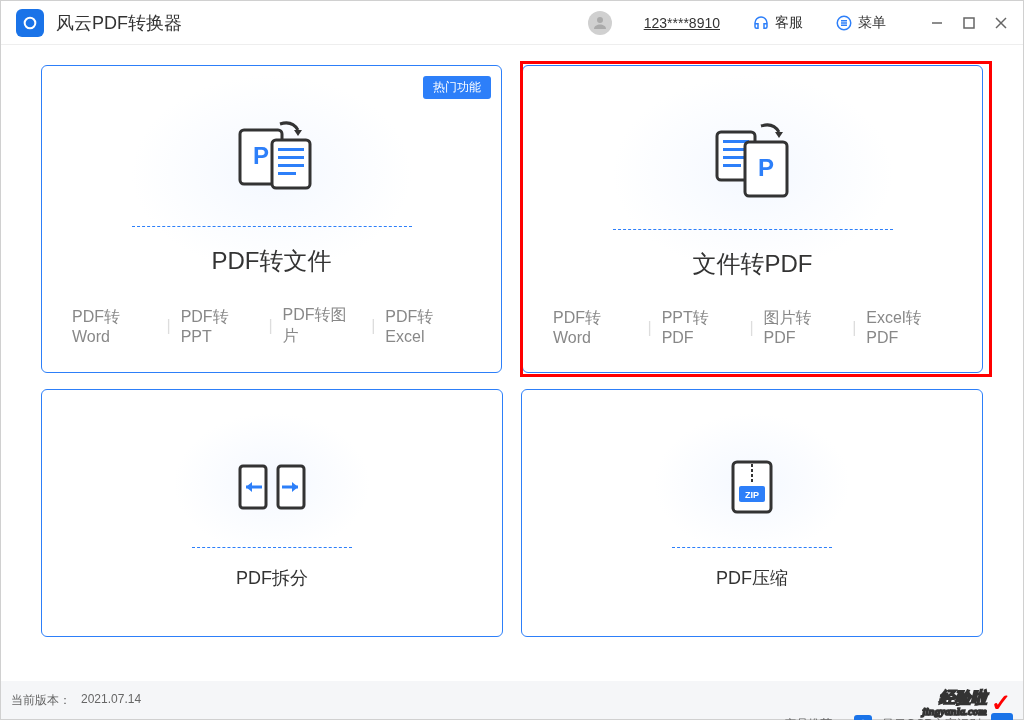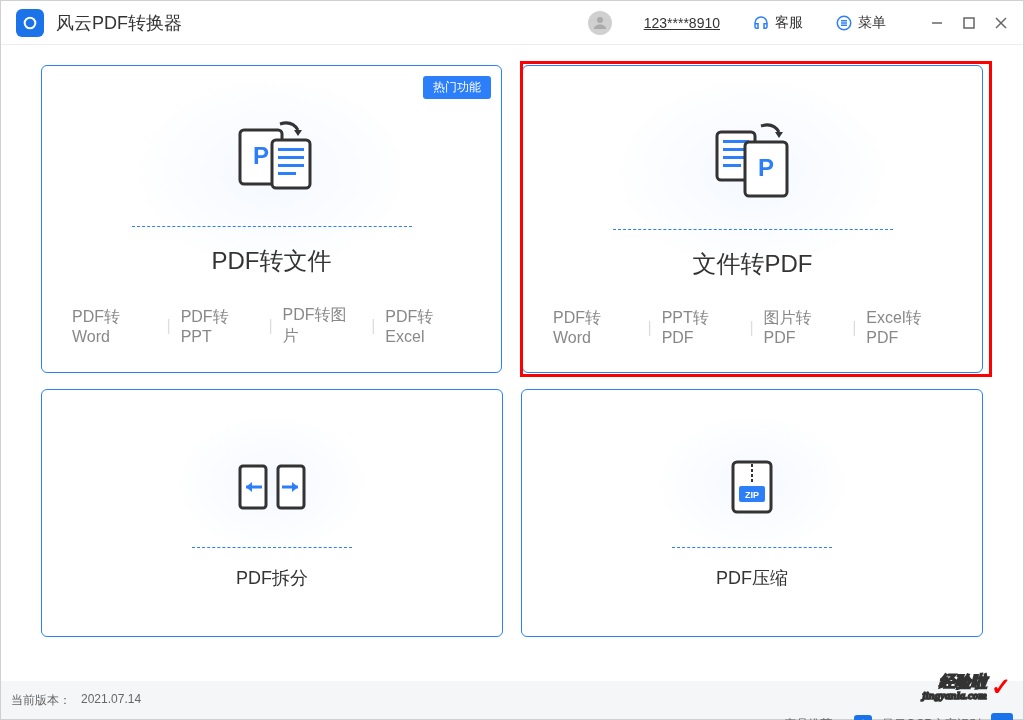--- a/index.html
+++ b/index.html
@@ -38,21 +38,21 @@
     .small-card .card-icon-area { height: 100px; }
     .divider-line-sm { width: 160px; border: none; border-top: 1px dashed #2d7ff9; margin: 10px 0 18px 0; }
     .small-card-title { font-size: 18px; color: #333; }
     
     .statusbar { height: 38px; background: #f5f6f8; display: flex; align-items: center; padding: 0 10px; font-size: 12px; color: #666; }
     .statusbar-left { display: flex; gap: 10px; }
     .statusbar-right { margin-left: auto; display: flex; align-items: center; gap: 10px; position: relative; margin-top: 48px; }
     .rec-icon { width: 18px; height: 18px; background: #1a73e8; border-radius: 3px; display: flex; align-items: center; justify-content: center; }
     .rec-icon2 { width: 22px; height: 22px; background: #1a73e8; border-radius: 3px; display: flex; align-items: center; justify-content: center; }
     
-    .watermark { position: absolute; right: 12px; bottom: 18px; display: flex; align-items: center; gap: 2px; }
+    .watermark { position: absolute; right: 12px; bottom: 2px; display: flex; align-items: center; gap: 2px; }
     .watermark-text { font-family: "Comic Sans MS", cursive; font-size: 14px; font-style: italic; color: #fff; -webkit-text-stroke: 1.5px #333; font-weight: bold; }
     .checkmark { color: #ff0000; font-size: 24px; font-weight: bold; margin-left: 2px; }
   </style>
 </head>
 <body>
 
 <div class="window">
   <div class="titlebar">
     <div class="logo">
       <svg viewBox="0 0 24 24" fill="none" stroke="#fff" stroke-width="3">

